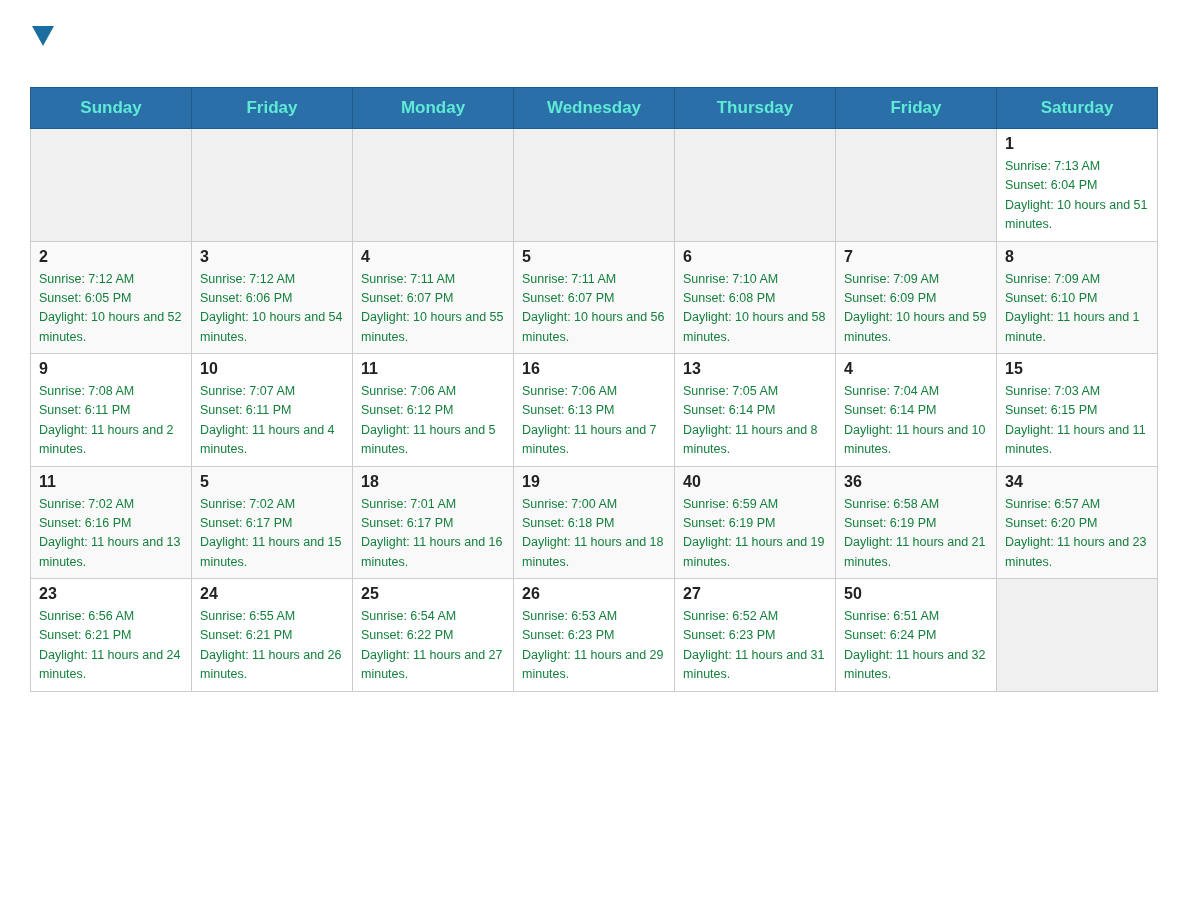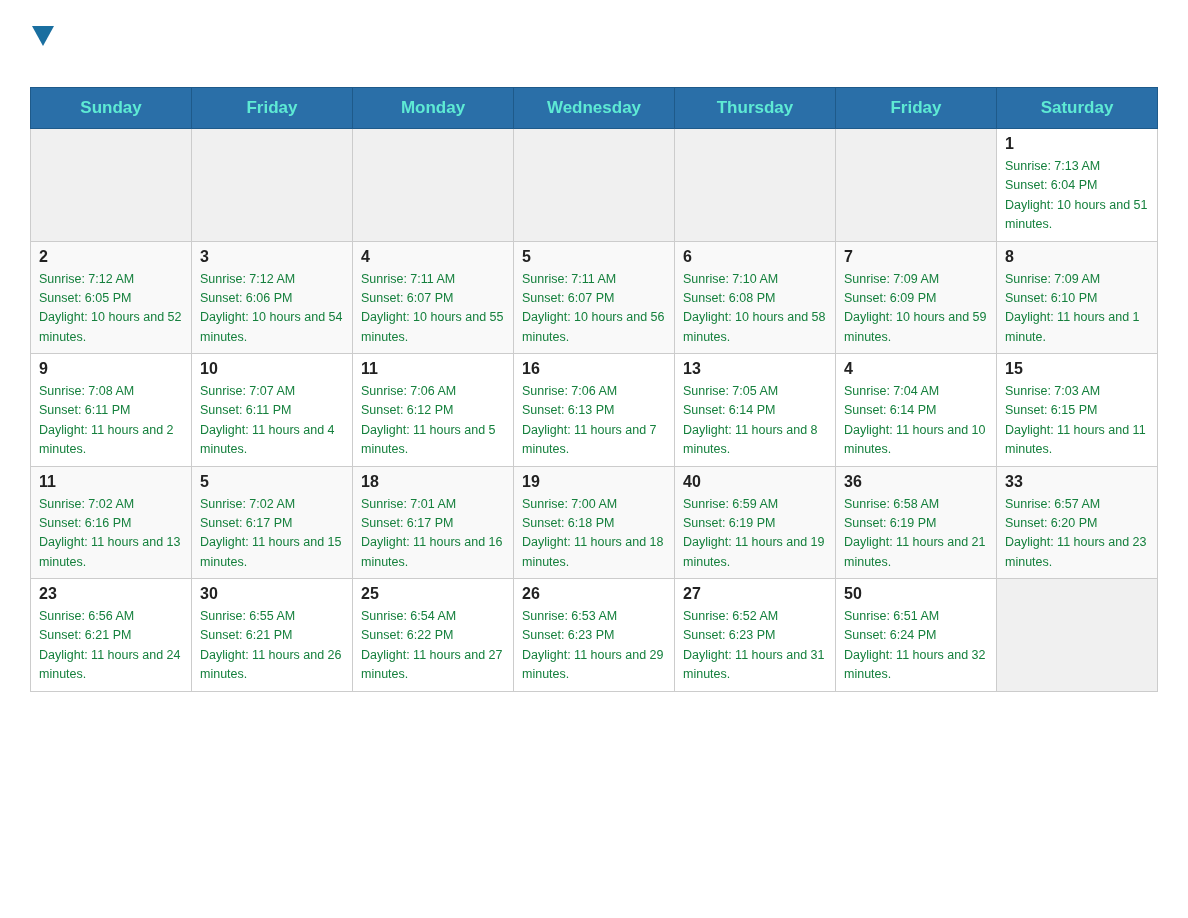--- a/index.html
+++ b/index.html
@@ -217,31 +217,31 @@
         </td>
         <td>
           <span class="day-number">40</span>
           <div class="day-info">Sunrise: 6:59 AM<br>Sunset: 6:19 PM<br>Daylight: 11 hours and 19 minutes.</div>
         </td>
         <td>
           <span class="day-number">36</span>
           <div class="day-info">Sunrise: 6:58 AM<br>Sunset: 6:19 PM<br>Daylight: 11 hours and 21 minutes.</div>
         </td>
         <td>
-          <span class="day-number">33</span>
+          <span class="day-number">34</span>
           <div class="day-info">Sunrise: 6:57 AM<br>Sunset: 6:20 PM<br>Daylight: 11 hours and 23 minutes.</div>
         </td>
       </tr>
       <tr>
         <td>
           <span class="day-number">23</span>
           <div class="day-info">Sunrise: 6:56 AM<br>Sunset: 6:21 PM<br>Daylight: 11 hours and 24 minutes.</div>
         </td>
         <td>
-          <span class="day-number">30</span>
+          <span class="day-number">24</span>
           <div class="day-info">Sunrise: 6:55 AM<br>Sunset: 6:21 PM<br>Daylight: 11 hours and 26 minutes.</div>
         </td>
         <td>
           <span class="day-number">25</span>
           <div class="day-info">Sunrise: 6:54 AM<br>Sunset: 6:22 PM<br>Daylight: 11 hours and 27 minutes.</div>
         </td>
         <td>
           <span class="day-number">26</span>
           <div class="day-info">Sunrise: 6:53 AM<br>Sunset: 6:23 PM<br>Daylight: 11 hours and 29 minutes.</div>
         </td>

